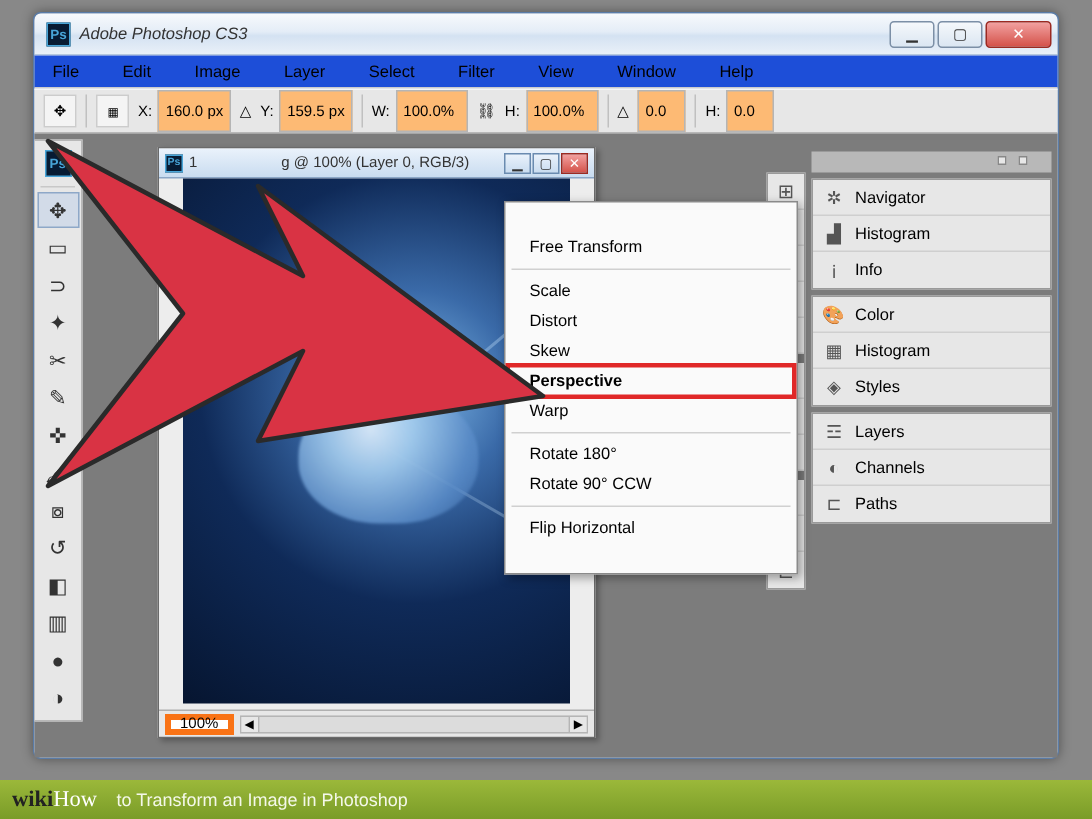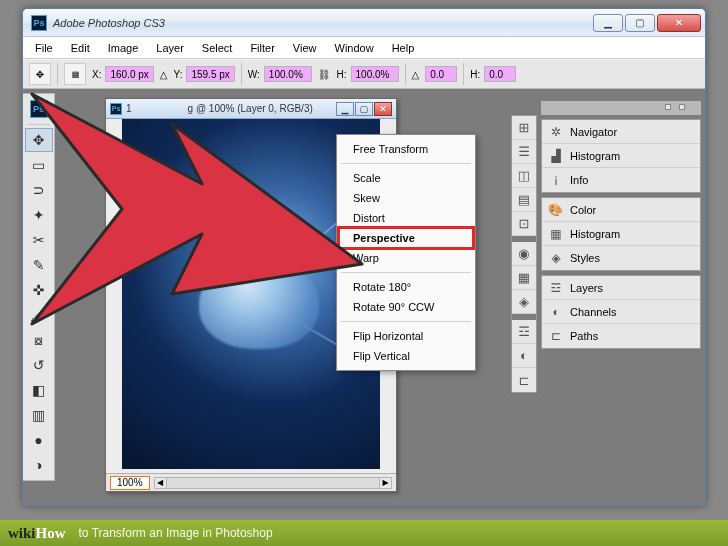--- a/index.html
+++ b/index.html
@@ -54,22 +54,22 @@
   .win-btn.close {
     background: linear-gradient(#f2a1a0,#d4524a);
     color: #fff; border-color: #9b2a22;
     width: 44px;
   }
   .menubar {
     height: 22px;
     display: flex;
     align-items: center;
     padding: 0 6px;
-    gap: 6px;
-    background: #ffffff;
+    gap: 17px;
+    background: #1d4ed8;
     border-bottom: 1px solid #ccc;
   }
   .menu-item {
     padding: 2px 6px;
     cursor: pointer;
   }
   .options-bar {
     height: 30px;
     background: #e7e7e7;
     border-top: 1px solid #f6f6f6;
@@ -82,22 +82,22 @@
   }
   .opt-tool {
     width: 22px; height: 22px;
     border: 1px solid #ccc;
     background: #f4f4f4;
     display:flex;align-items:center;justify-content:center;
   }
   .opt-sep { width:1px; height:22px; background:#c0c0c0; }
   .opt-group { display:flex; align-items:center; gap:4px; }
   .opt-val {
-    background:#f0abfc; border:1px solid #b5b5b5;
-    padding:1px 4px; min-width:48px; height:16px;
+    background:#fdba74; border:1px solid #b5b5b5;
+    padding:1px 4px; min-width:48px; height:28px;
     display:inline-flex; align-items:center;
   }
   .workspace {
     position: absolute;
     top: 80px; bottom: 0; left: 0; right: 0;
     background: #7c7c7c;
   }
   .left-tools {
     position: absolute;
     top: 84px; left: 0;
@@ -152,21 +152,21 @@
     background: linear-gradient(90deg, transparent, rgba(200,230,255,.5), transparent);
     transform-origin:left;
   }
   .rays::before { transform:rotate(30deg); }
   .rays::after  { transform:rotate(-40deg); }
   .doc-status {
     position:absolute; bottom:0; left:0; right:0; height:18px;
     background:#e7e7e7; border-top:1px solid #b0b0b0;
     display:flex; align-items:center; padding:0 4px; font-size:10px;
   }
-  .doc-zoom { background:#fff; border:1px solid #f97316; padding:0 6px; height:14px; display:inline-flex;align-items:center;}
+  .doc-zoom { background:#fff; border:4px solid #f97316; padding:0 6px; height:14px; display:inline-flex;align-items:center;}
   .doc-scroll { flex:1; height:12px; margin-left:4px; background:#dcdcdc; border:1px solid #b5b5b5; position:relative;}
   .doc-scroll .la, .doc-scroll .ra { position:absolute; top:0; width:12px; height:10px; display:flex;align-items:center;justify-content:center;font-size:8px;background:#e7e7e7;}
   .doc-scroll .la{left:0;border-right:1px solid #b5b5b5;}
   .doc-scroll .ra{right:0;border-left:1px solid #b5b5b5;}
   .doc-win-ctrls { display:flex; gap:1px; margin-left:auto;}
   .doc-win-btn {
     width:18px;height:14px;border:1px solid #6a8bb0;
     background:linear-gradient(#eaf2fb,#c9dcf0);
     display:flex;align-items:center;justify-content:center;
     font-size:9px;cursor:pointer;
@@ -212,25 +212,25 @@
   .mid-icons .mi {
     height:24px;display:flex;align-items:center;justify-content:center;
     border-bottom:1px solid #cfcfcf;font-size:13px;color:#555;cursor:pointer;
   }
   .mid-icons .mi:last-child{border-bottom:none;}
   .mid-icons .gap{height:6px;background:#7c7c7c;border:none;}
 
   .ctx-menu {
     position:absolute;
     top:134px; left:336px;
-    width:140px;
+    width:196px;
     background:#fafafa;
     border:1px solid #8a8a8a;
     box-shadow:2px 2px 6px rgba(0,0,0,.35);
-    padding:4px 2px;
+    padding:20px 2px;
     font-size:11px;
   }
   .ctx-item {
     padding:4px 14px;
     cursor:pointer;
   }
   .ctx-item.hl {
     outline:3px solid #e02828;
     outline-offset:-1px;
     font-weight:bold;
@@ -247,21 +247,21 @@
     position:absolute;
     left:0; right:0; bottom:0;
     height:26px;
     background:linear-gradient(#9bb83a,#7a9c28);
     display:flex; align-items:center;
     padding:0 8px;
     color:#fff; font-size:12px;
   }
   .wiki { font-family: Georgia, serif; font-size:15px; }
   .wiki b { color:#222; }
-  .wiki .how { color:#fff; font-weight:bold; }
+  .wiki .how { color:#fff; font-weight:normal; }
   .caption-text { margin-left:13px; color:#f4f8e9; }
 </style>
 </head>
 <body>
 
 <div class="app-window">
 
   <div class="titlebar">
     <div class="ps-icon">Ps</div>
     <span class="title-text">Adobe Photoshop CS3</span>
@@ -430,30 +430,29 @@
       <div class="la">◀</div>
       <div class="ra">▶</div>
     </div>
   </div>
 </div>
 
 <div class="ctx-menu">
   <div class="ctx-item">Free Transform</div>
   <div class="ctx-sep"></div>
   <div class="ctx-item">Scale</div>
+  <div class="ctx-item">Distort</div>
   <div class="ctx-item">Skew</div>
-  <div class="ctx-item">Distort</div>
   <div class="ctx-item hl">Perspective</div>
   <div class="ctx-item">Warp</div>
   <div class="ctx-sep"></div>
   <div class="ctx-item">Rotate 180°</div>
   <div class="ctx-item">Rotate 90° CCW</div>
   <div class="ctx-sep"></div>
   <div class="ctx-item">Flip Horizontal</div>
-  <div class="ctx-item">Flip Vertical</div>
 </div>
 
 <svg class="big-arrow" width="360" height="260">
   <polygon points="10,10 180,100 150,40 340,180 150,210 180,150 10,240 100,125" fill="#d93344" stroke="#2a2a2a" stroke-width="3" stroke-linejoin="round"></polygon>
 </svg>
 
 <div class="caption-bar">
   <span class="wiki">
     <b>wiki</b><span class="how">How</span>
   </span>

